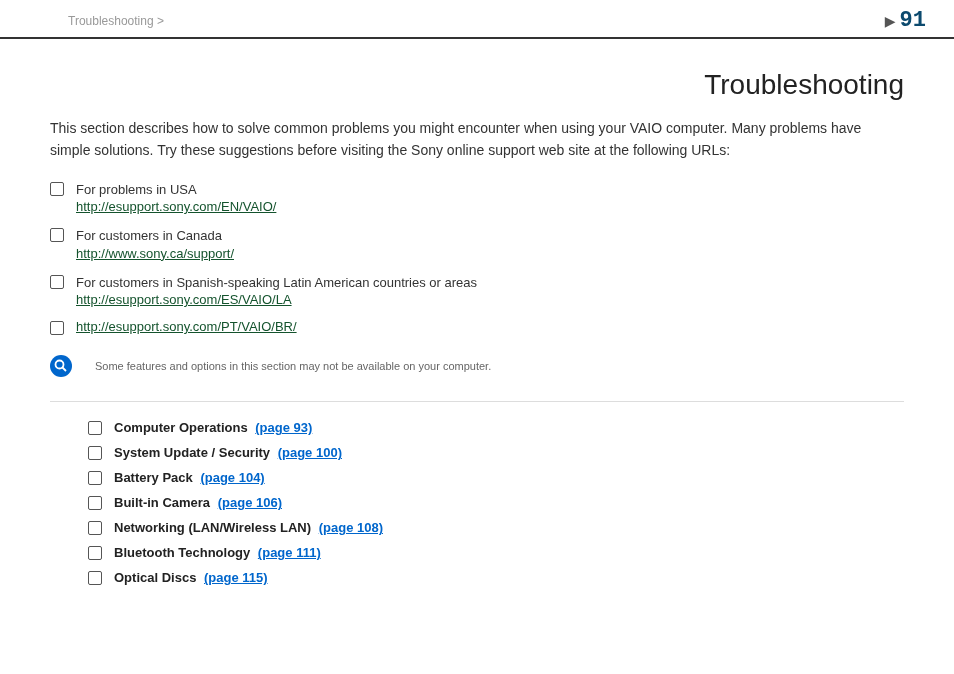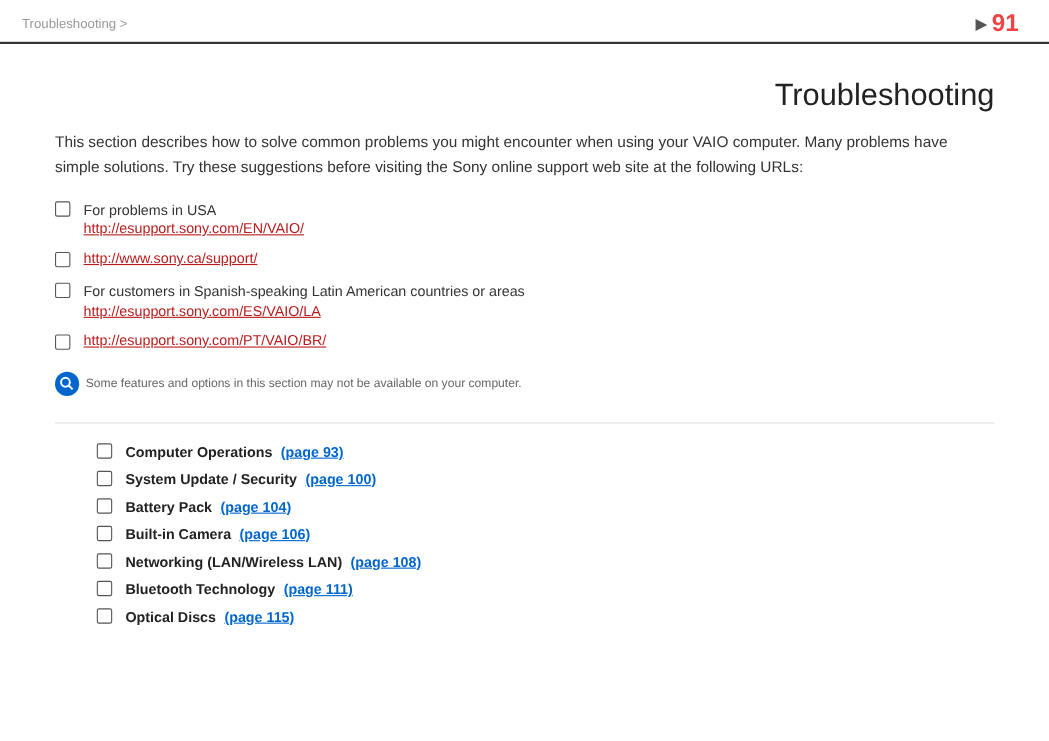--- a/index.html
+++ b/index.html
@@ -21,27 +21,29 @@
       display: flex;
       justify-content: space-between;
       align-items: center;
       padding: 8px 20px 4px 20px;
       border-bottom: 2px solid #333;
     }
 
     .breadcrumb-text {
       font-size: 12px;
       color: #999;
+      margin-left: 48px;
     }
 
     .page-number {
       font-size: 22px;
       font-weight: bold;
-      color: #ef4444;
+      color: #0c4a6e;
       margin-right: 8px;
+      font-family: Liberation Mono, monospace;
     }
 
     .page-number-wrapper {
       display: flex;
       align-items: center;
     }
 
     .page-number-arrow {
       font-size: 14px;
       color: #555;
@@ -94,29 +96,29 @@
     }
 
     .item-label {
       font-size: 13px;
       color: #333;
       line-height: 1.5;
     }
 
     .item-link {
       font-size: 13px;
-      color: #b91c1c;
+      color: #14532d;
       text-decoration: underline;
     }
 
     .note-section {
       display: flex;
       align-items: flex-start;
       margin-bottom: 24px;
-      gap: 6px;
+      gap: 23px;
     }
 
     .note-icon {
       width: 22px;
       height: 22px;
       background: #0066cc;
       border-radius: 50%;
       display: flex;
       align-items: center;
       justify-content: center;
@@ -190,20 +192,21 @@
   <li>
         <div class="checkbox-icon"></div>
         <div class="url-list-item-content">
           <span class="item-label">For problems in USA</span>
           <a class="item-link" href="#">http://esupport.sony.com/EN/VAIO/</a>
         </div>
       </li>
       <li>
         <div class="checkbox-icon"></div>
         <div class="url-list-item-content">
+          <span class="item-label">For customers in Canada</span>
           <a class="item-link" href="#">http://www.sony.ca/support/</a>
         </div>
       </li>
       <li>
         <div class="checkbox-icon"></div>
         <div class="url-list-item-content">
           <span class="item-label">For customers in Spanish-speaking Latin American countries or areas</span>
           <a class="item-link" href="#">http://esupport.sony.com/ES/VAIO/LA</a>
         </div>
       </li>

